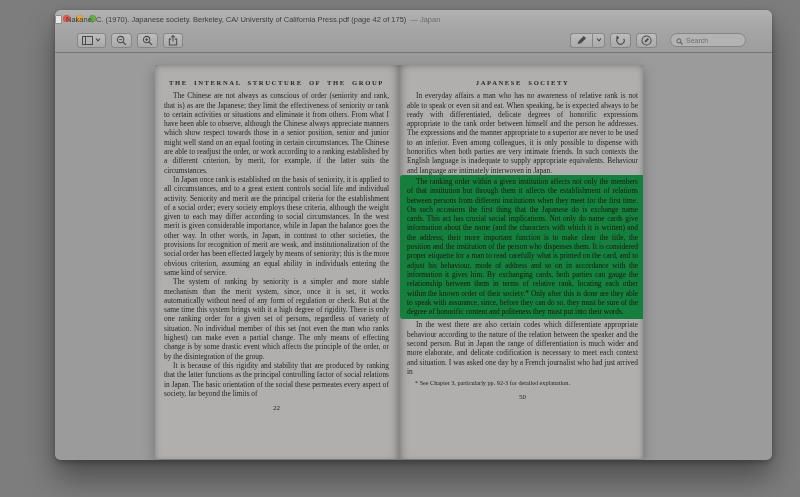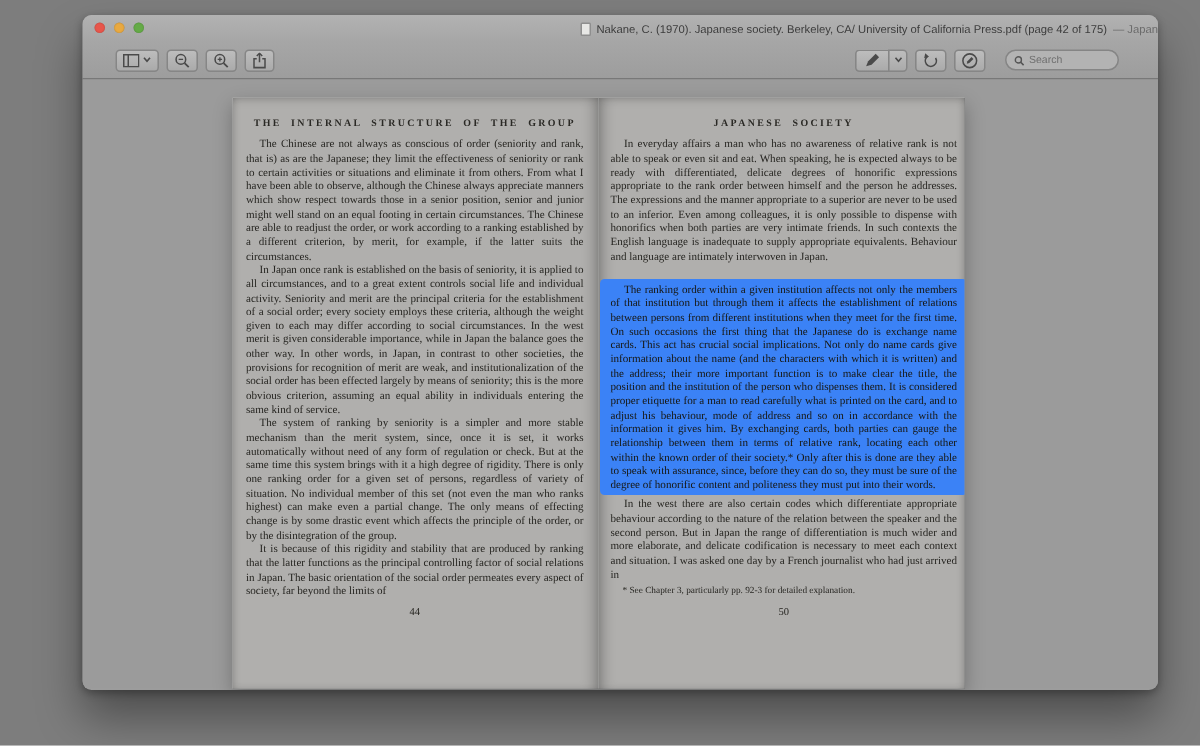--- a/index.html
+++ b/index.html
@@ -20,21 +20,21 @@
     position:relative; height:18px;
     background:linear-gradient(#b2b2b2,#a6a6a6);
   }
   .traffic { position:absolute; left:8px; top:5px; display:flex; gap:6px; }
   .tl { width:7px; height:7px; border-radius:50%; display:inline-block; }
   .tl.red    { background:#e8564b; box-shadow:inset 0 0 1px rgba(0,0,0,.3); }
   .tl.yellow { background:#e9a940; box-shadow:inset 0 0 1px rgba(0,0,0,.3); }
   .tl.green  { background:#65ab47; box-shadow:inset 0 0 1px rgba(0,0,0,.3); }
   .titlewrap {
     position:absolute; left:0; right:0; top:0; height:18px;
-    display:flex; align-items:center; justify-content:flex-end; gap:4px;
+    display:flex; align-items:center; justify-content:flex-start; gap:4px;
     font-size:7.5px; color:#3c3c3c; white-space:nowrap;
   }
   .proxy {
     width:7px; height:9px; background:#e7e7e5; border:1px solid #8e8e8e;
     border-radius:1px; display:inline-block; flex:0 0 auto;
   }
   .edited { color:#6b6b6b; }
 
   
   .toolbar {
@@ -85,22 +85,22 @@
     padding:13px 5px 0 8px;
     box-shadow:inset 7px 0 9px -5px rgba(0,0,0,.3), inset -3px 0 6px -3px rgba(0,0,0,.22), inset 0 4px 8px -4px rgba(0,0,0,.2);
   }
   .running-head {
     text-align:center; font-size:6.6px; font-weight:bold;
     letter-spacing:1.6px; word-spacing:3px; margin-bottom:4px; color:#2a2925;
   }
   .page p { text-indent:9px; }
   .page p.noindent { text-indent:0; }
   .hl {
-    background:#3b82f6; color:#17160f;
-    margin:11px -7px 1px -7px; padding:2px 7px 3px 7px;
+    background:#15803d; color:#17160f;
+    margin:0 -7px 1px -7px; padding:2px 7px 3px 7px;
     border-radius:3px;
   }
   .footnote { font-size:6.2px; line-height:8px; margin-top:3px; padding-left:8px; text-indent:0; text-align:left; }
   .pagenum { text-align:center; font-size:7px; margin-top:6px; text-indent:0; }
 </style>
 </head>
 <body>
 
 <div class="desktop">
   <div class="window">
@@ -211,22 +211,22 @@
     </div>
 
     <div class="content">
       <div class="spread">
 
         <div class="page left">
           <div class="running-head">THE INTERNAL STRUCTURE OF THE GROUP</div>
           <p>The Chinese are not always as conscious of order (seniority and rank, that is) as are the Japanese; they limit the effectiveness of seniority or rank to certain activities or situations and eliminate it from others. From what I have been able to observe, although the Chinese always appreciate manners which show respect towards those in a senior position, senior and junior might well stand on an equal footing in certain circumstances. The Chinese are able to readjust the order, or work according to a ranking established by a different criterion, by merit, for example, if the latter suits the circumstances.</p>
           <p>In Japan once rank is established on the basis of seniority, it is applied to all circumstances, and to a great extent controls social life and individual activity. Seniority and merit are the principal criteria for the establishment of a social order; every society employs these criteria, although the weight given to each may differ according to social circumstances. In the west merit is given considerable importance, while in Japan the balance goes the other way. In other words, in Japan, in contrast to other societies, the provisions for recognition of merit are weak, and institutionalization of the social order has been effected largely by means of seniority; this is the more obvious criterion, assuming an equal ability in individuals entering the same kind of service.</p>
           <p>The system of ranking by seniority is a simpler and more stable mechanism than the merit system, since, once it is set, it works automatically without need of any form of regulation or check. But at the same time this system brings with it a high degree of rigidity. There is only one ranking order for a given set of persons, regardless of variety of situation. No individual member of this set (not even the man who ranks highest) can make even a partial change. The only means of effecting change is by some drastic event which affects the principle of the order, or by the disintegration of the group.</p>
-          <p>It is because of this rigidity and stability that are produced by ranking that the latter functions as the principal controlling factor of social relations in Japan. The basic orientation of the social order permeates every aspect of society, far beyond the limits of</p>
-          <div class="pagenum">44</div>
+          <p>It is because of this rigidity and stability that are produced by ranking that the latter functions as the principal controlling factor of social relations in Japan. The basic orientation of the social these permeates every aspect of society, far beyond the limits of</p>
+          <div class="pagenum">22</div>
         </div>
 
         <div class="page right">
           <div class="running-head">JAPANESE SOCIETY</div>
           <p>In everyday affairs a man who has no awareness of relative rank is not able to speak or even sit and eat. When speaking, he is expected always to be ready with differentiated, delicate degrees of honorific expressions appropriate to the rank order between himself and the person he addresses. The expressions and the manner appropriate to a superior are never to be used to an inferior. Even among colleagues, it is only possible to dispense with honorifics when both parties are very intimate friends. In such contexts the English language is inadequate to supply appropriate equivalents. Behaviour and language are intimately interwoven in Japan.</p>
           <p class="hl">The ranking order within a given institution affects not only the members of that institution but through them it affects the establishment of relations between persons from different institutions when they meet for the first time. On such occasions the first thing that the Japanese do is exchange name cards. This act has crucial social implications. Not only do name cards give information about the name (and the characters with which it is written) and the address; their more important function is to make clear the title, the position and the institution of the person who dispenses them. It is considered proper etiquette for a man to read carefully what is printed on the card, and to adjust his behaviour, mode of address and so on in accordance with the information it gives him. By exchanging cards, both parties can gauge the relationship between them in terms of relative rank, locating each other within the known order of their society.* Only after this is done are they able to speak with assurance, since, before they can do so, they must be sure of the degree of honorific content and politeness they must put into their words.</p>
           <p>In the west there are also certain codes which differentiate appropriate behaviour according to the nature of the relation between the speaker and the second person. But in Japan the range of differentiation is much wider and more elaborate, and delicate codification is necessary to meet each context and situation. I was asked one day by a French journalist who had just arrived in</p>
           <div class="footnote">* See Chapter 3, particularly pp. 92-3 for detailed explanation.</div>
           <div class="pagenum">50</div>
         </div>

